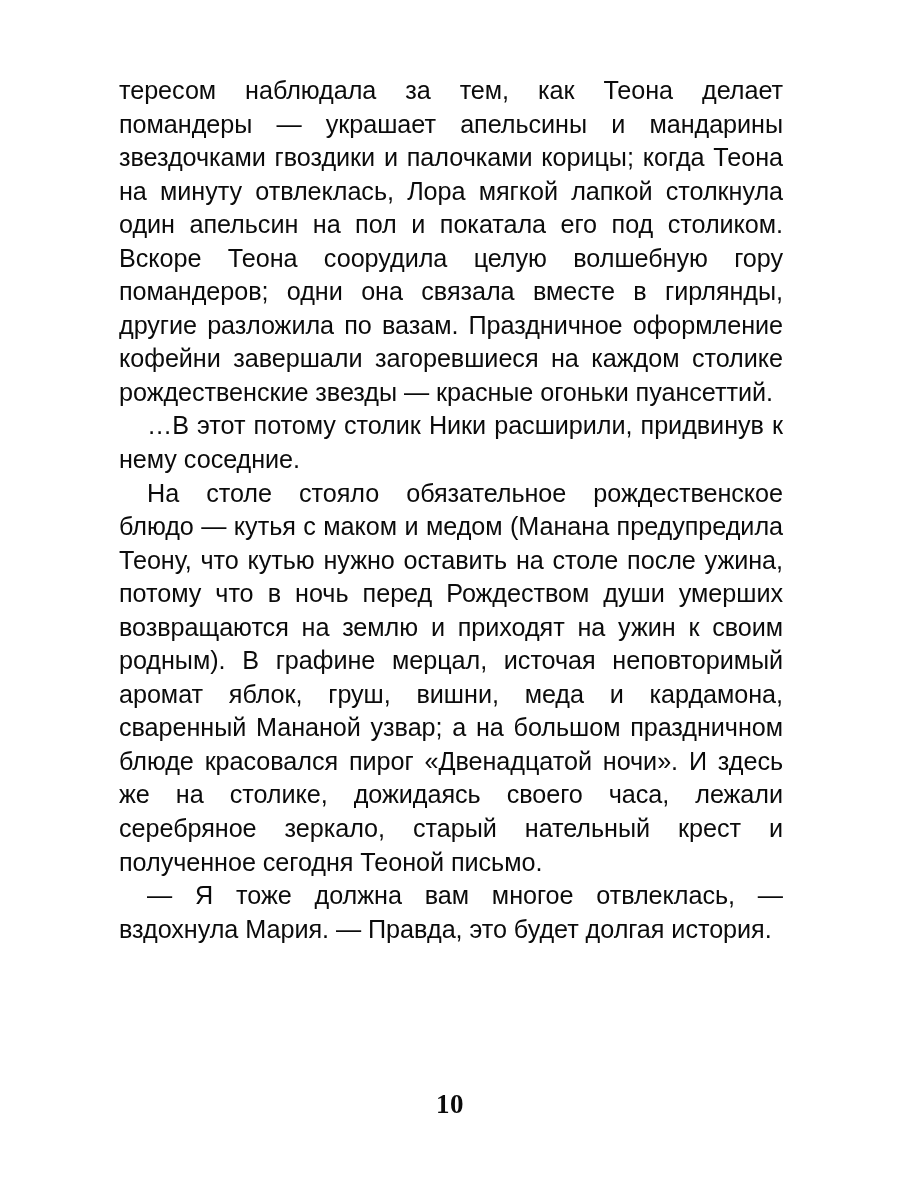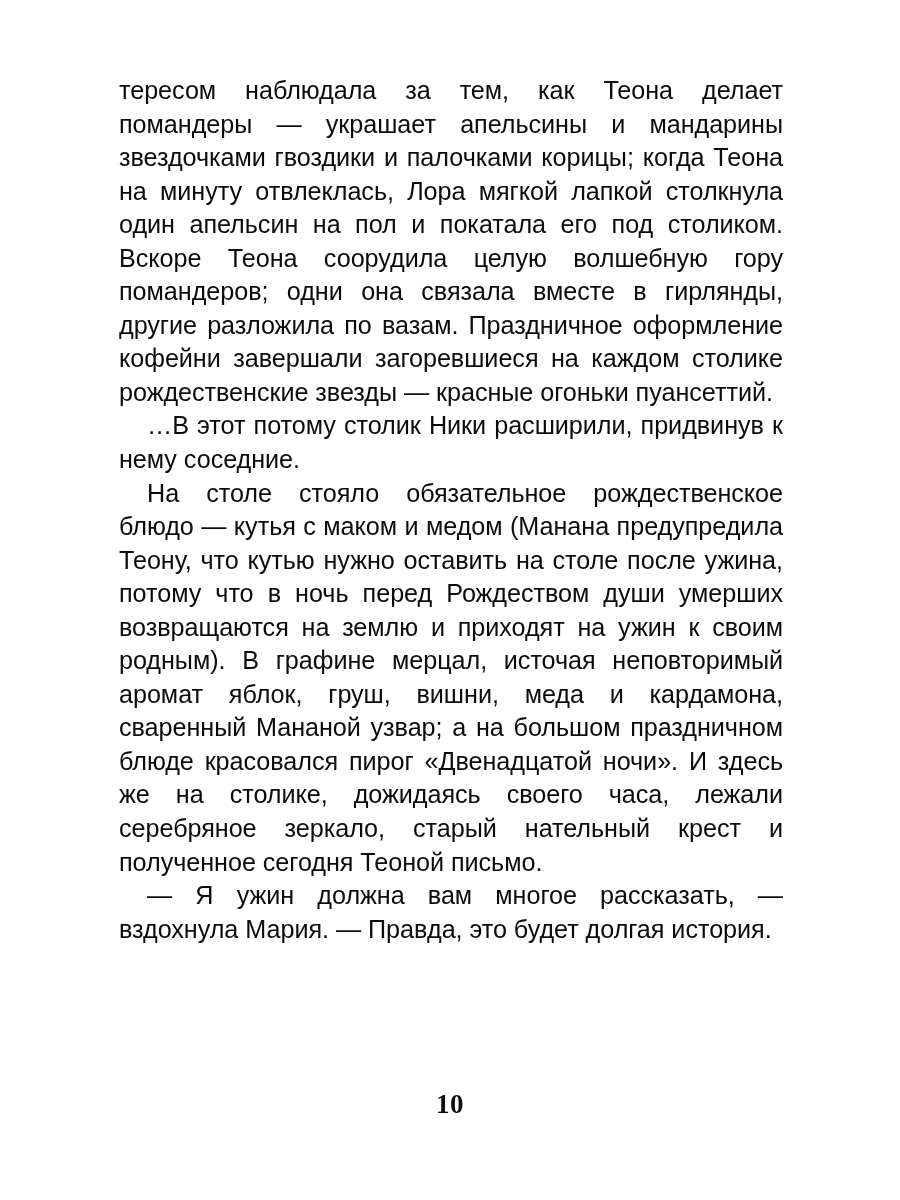--- a/index.html
+++ b/index.html
@@ -77,19 +77,19 @@
   <div id="text-column">
 
     <p class="para cont">тересом наблюдала за тем, как Теона делает помандеры — украшает апельсины и мандарины звездочками гвоздики и палочками корицы; когда Теона на минуту отвлеклась, Лора мягкой лапкой столкнула один апельсин на пол и покатала его под столиком. Вскоре Теона соорудила целую волшебную гору помандеров; одни она связала вместе в гирлянды, другие разложила по вазам. Праздничное оформление кофейни завершали загоревшиеся на каждом столике рождественские звезды — красные огоньки пуансеттий.</p>
 
     <p class="para indent">…В этот потому столик Ники расширили, придвинув к нему соседние.</p>
 
     <p class="para indent">На столе стояло обязательное рождественское блюдо — кутья с маком и медом (Манана предупредила Теону, что кутью нужно оставить на столе после ужина, потому что в ночь перед Рождеством души умерших возвращаются на землю и приходят на ужин к своим родным). В графине мерцал, источая неповторимый аромат яблок, груш, вишни, меда и кардамона, сваренный Мананой узвар; а на большом праздничном блюде красовался пирог «Двенадцатой ночи». И здесь же на столике, дожидаясь своего часа, лежали серебряное зеркало, старый нательный крест и полученное сегодня Теоной письмо.</p>
 
 
 
-    <p class="para indent">— Я ужин должна вам многое рассказать, — вздохнула Мария. — Правда, это будет долгая история.</p>
+    <p class="para indent">— Я тоже должна вам многое отвлеклась, — вздохнула Мария. — Правда, это будет долгая история.</p>
 
   </div>
 
   <div id="folio">10</div>
 
 </div>
 
 </body></html>

